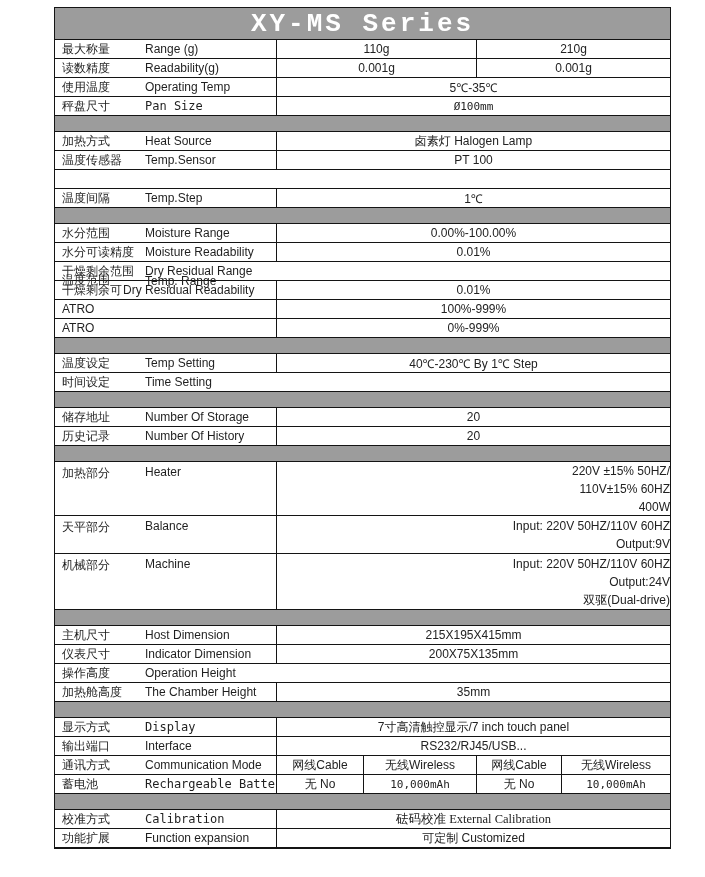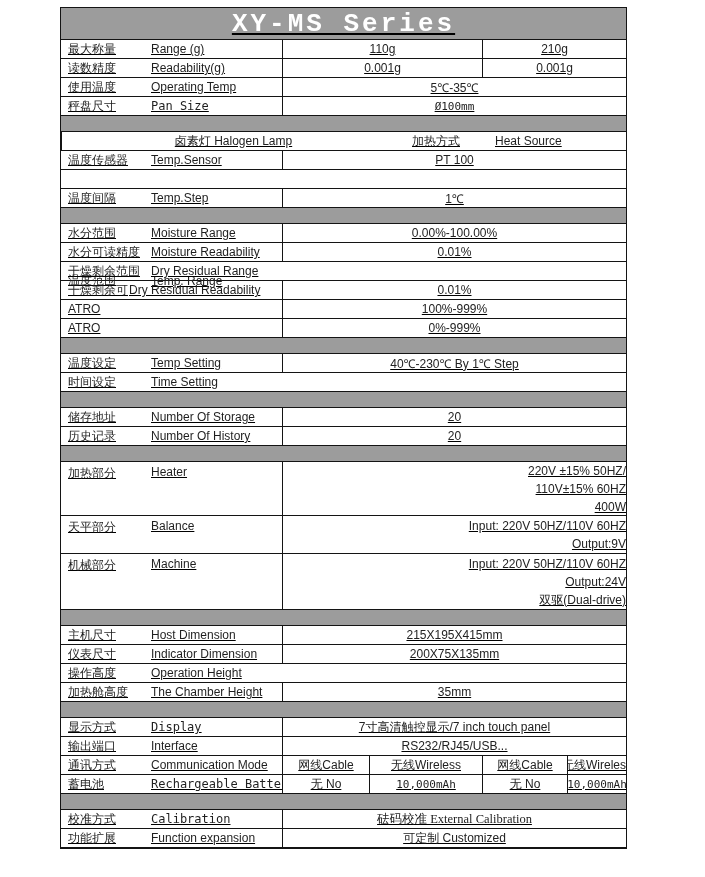--- a/index.html
+++ b/index.html
@@ -2,22 +2,22 @@
 <html><head>
 <meta charset="utf-8">
 <style>
   * { margin:0; padding:0; box-sizing:border-box; }
   html,body { background:#ffffff; }
   .page {
     position:relative; width:705px; height:877px; background:#ffffff;
     font-family:"Liberation Sans", sans-serif; overflow:hidden;
   }
   .spec-table {
-    position:absolute; left:60px; top:7px; width:567px;
-    border:1px solid #141414; background:#ffffff;text-decoration:underline;
+    position:absolute; left:54px; top:7px; width:617px;
+    border:1px solid #141414; background:#ffffff;
   }
   .title-bar {
     height:32px; background:#9c9c9c; border-bottom:1px solid #141414;
     color:#ffffff; font-family:"Liberation Mono","DejaVu Sans Mono",monospace;
     font-weight:bold; font-size:26px; letter-spacing:3px;
     display:flex; align-items:center; justify-content:center;
   }
   .sep { height:16px; background:#9c9c9c; border-bottom:1px solid #141414; }
   .row { display:flex; border-bottom:1px solid #141414; height:19px; }
   .cell { display:flex; align-items:center; overflow:hidden; }
@@ -82,26 +82,26 @@
           <div class="cell label-cell">
             <span class="zh">秤盘尺寸</span>
             <span class="en mono">Pan Size</span>
           </div>
           <div class="cell value-cell mono last" style="width: 395px; flex: 1 1 auto;">
             <span>Ø100mm</span>
           </div>
         </div>
         <div class="sep"></div>
         <div class="row" style="height: 19px;">
-          <div class="cell value-cell last" style="width: 395px; flex: 1 1 auto;">
-            <span>卤素灯  Halogen Lamp</span>
-          </div>
           <div class="cell label-cell">
             <span class="zh">加热方式</span>
             <span class="en">Heat Source</span>
+          </div>
+          <div class="cell value-cell last" style="width: 395px; flex: 1 1 auto;">
+            <span>卤素灯  Halogen Lamp</span>
           </div>
         </div>
         <div class="row" style="height: 19px;">
           <div class="cell label-cell">
             <span class="zh">温度传感器</span>
             <span class="en">Temp.Sensor</span>
           </div>
           <div class="cell value-cell last" style="width: 395px; flex: 1 1 auto;">
             <span>PT 100</span>
           </div>

